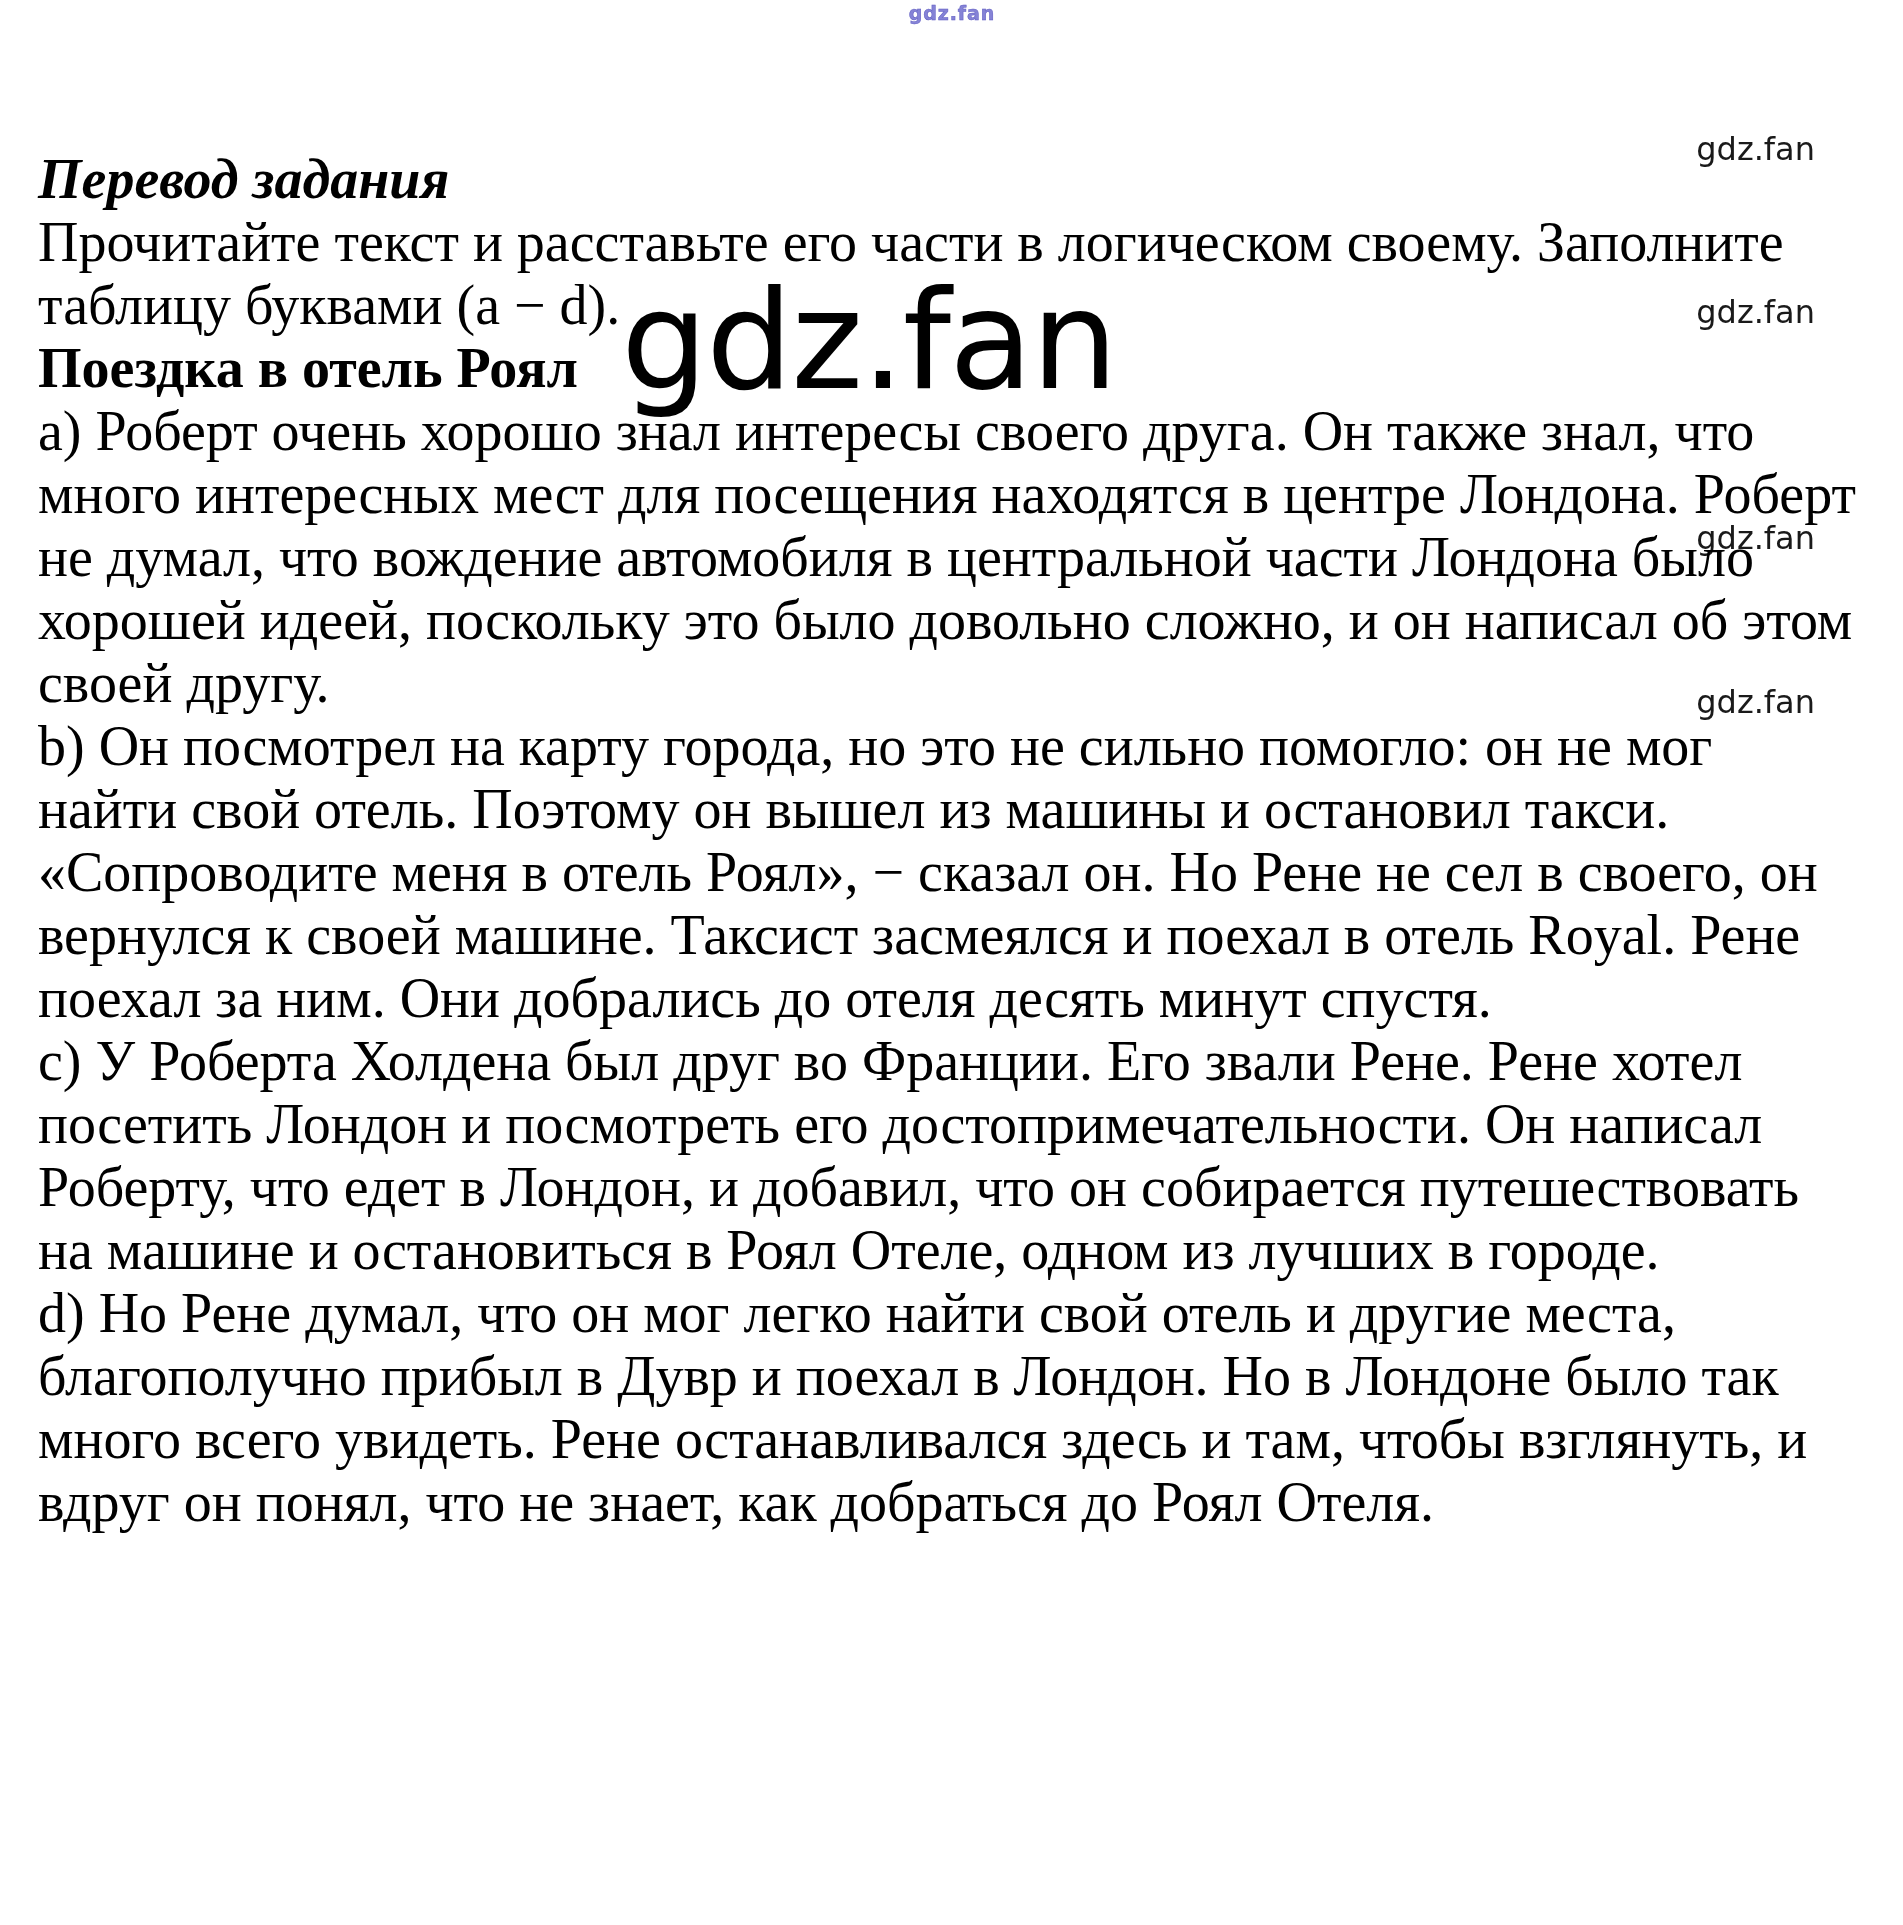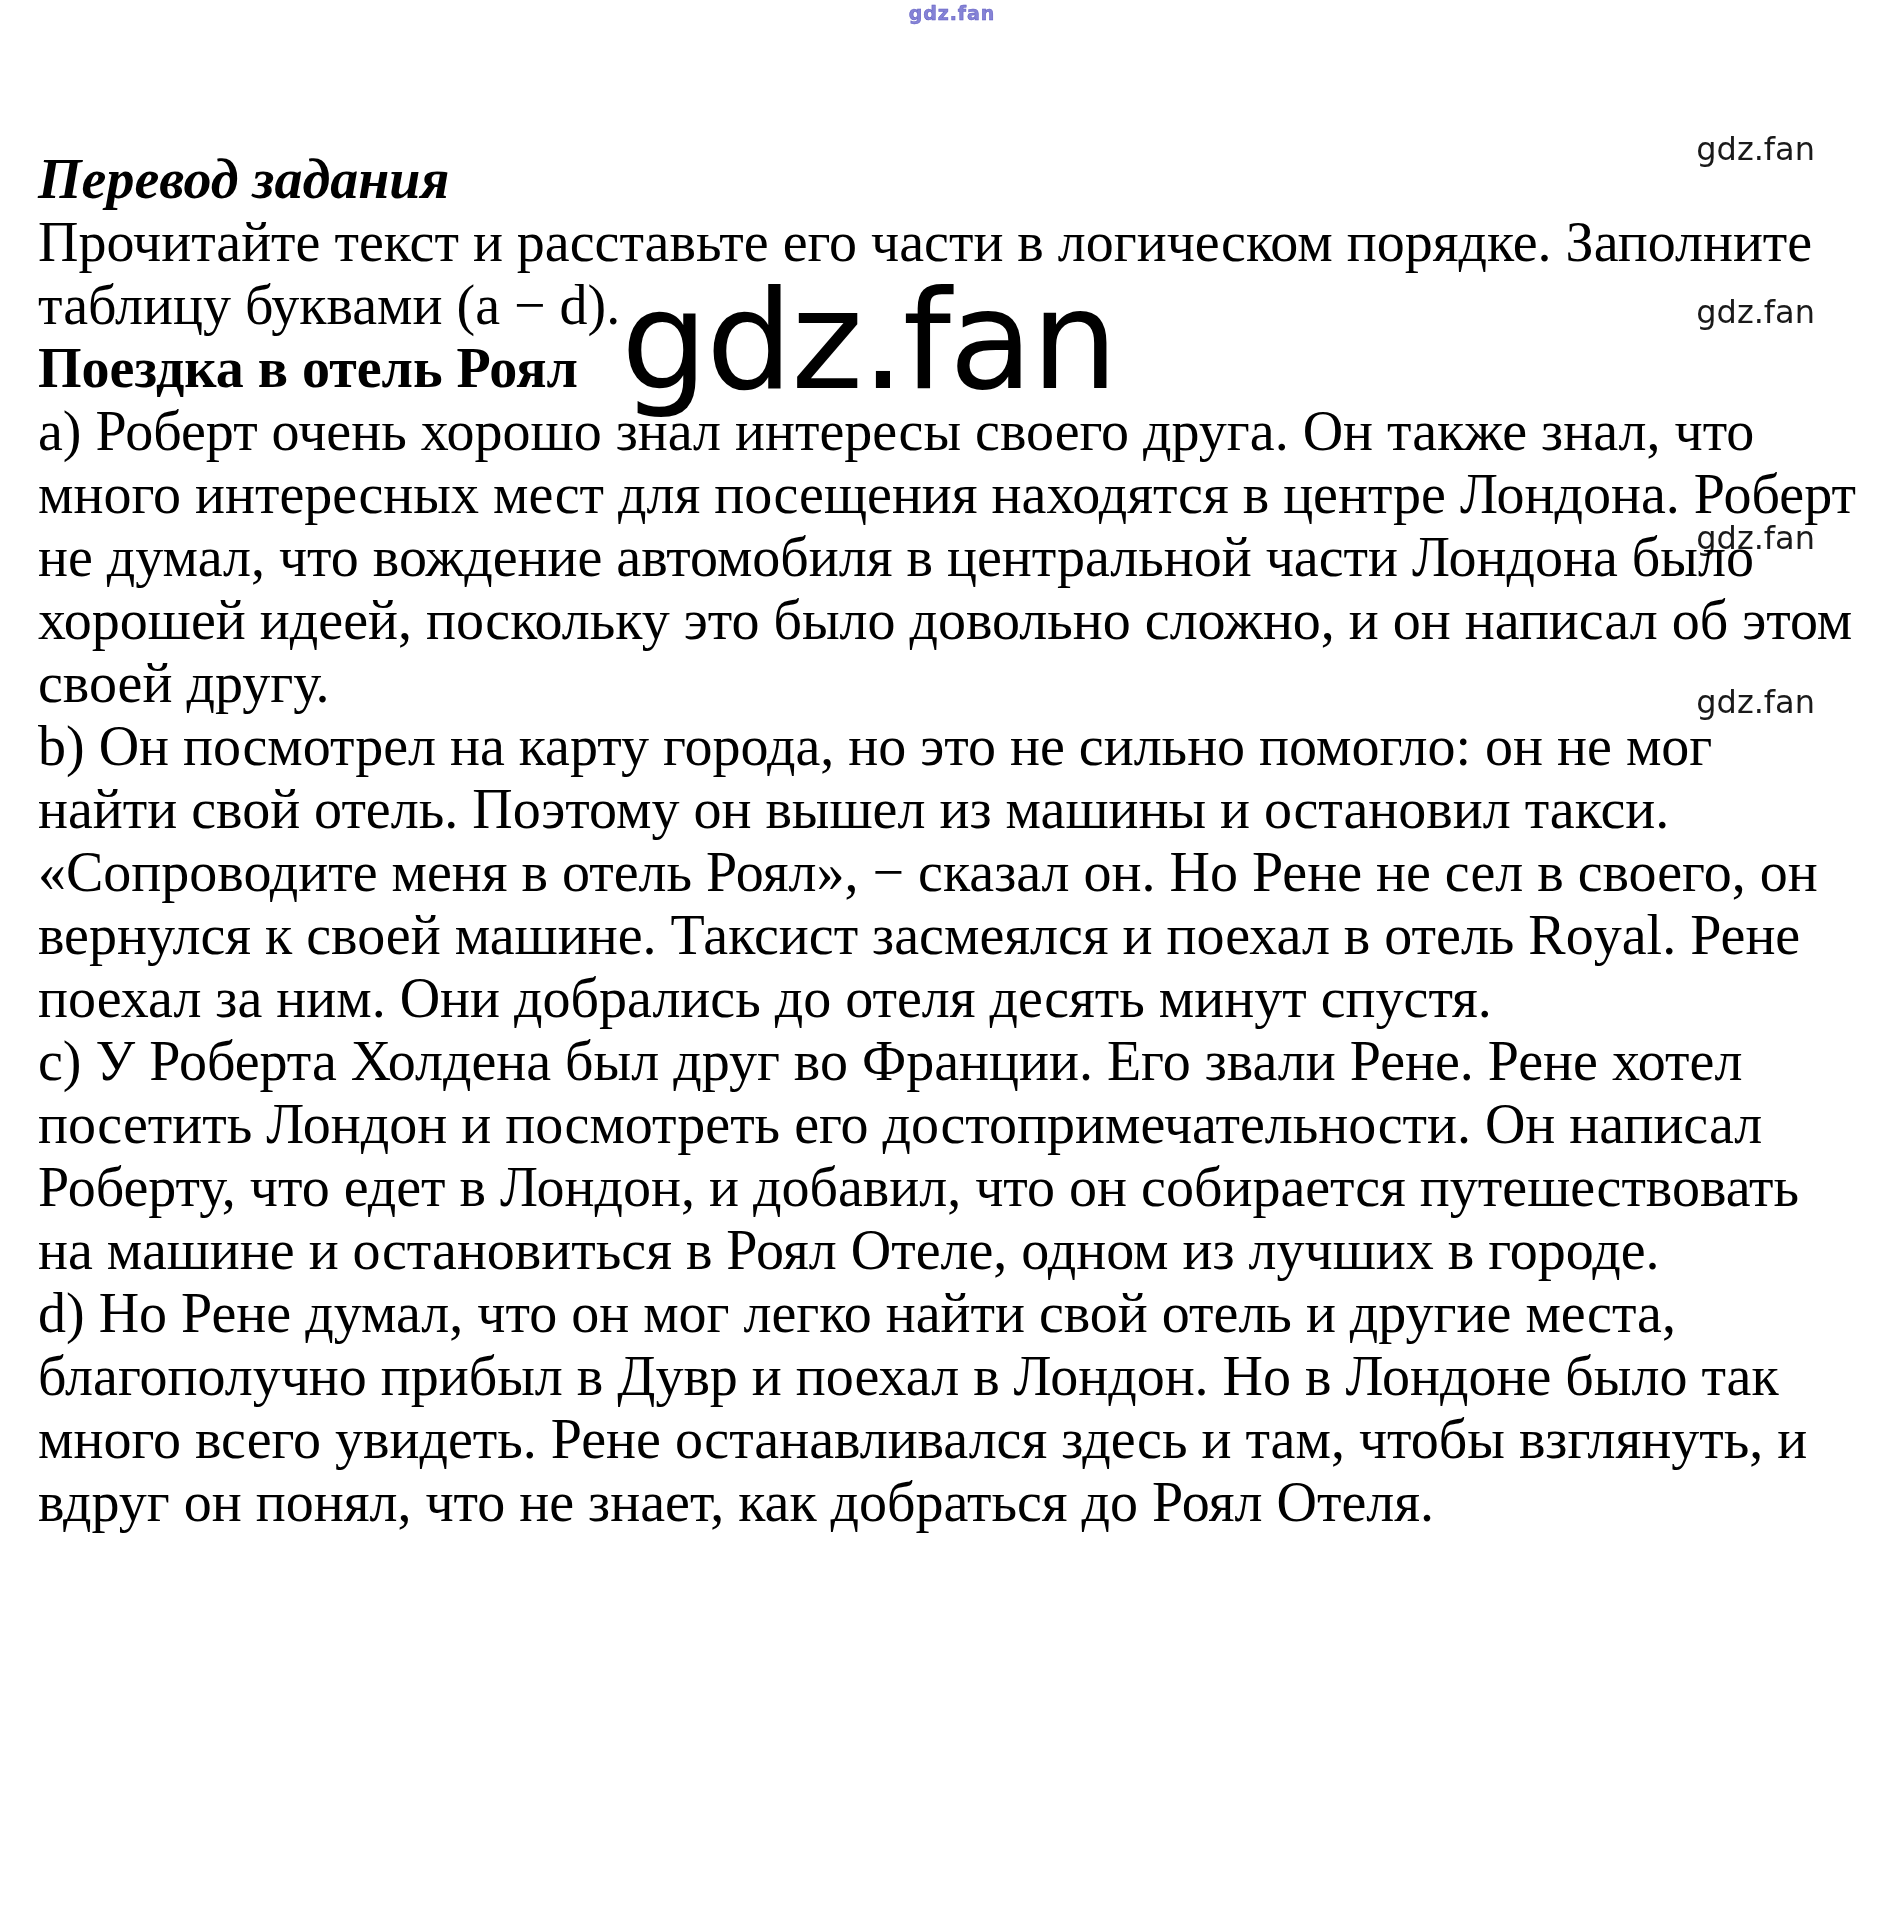--- a/index.html
+++ b/index.html
@@ -97,21 +97,21 @@
   <div class="wm-side wm-s2">gdz.fan</div>
   <div class="wm-side wm-s3">gdz.fan</div>
   <div class="wm-side wm-s4">gdz.fan</div>
 
   <div class="wm-big wm-b1">gdz.fan</div>
   <div class="wm-big wm-b2">gdz.fan</div>
   <div class="wm-big wm-b3">gdz.fan</div>
 
   <div class="content">
     <div class="line bi">Перевод задания</div>
-    <div class="line">Прочитайте текст и расставьте его части в логическом порядке. Заполните</div>
+    <div class="line">Прочитайте текст и расставьте его части в логическом своему. Заполните</div>
     <div class="line">таблицу буквами (a − d).</div>
     <div class="line b">Поездка в отель Роял</div>
 
     <div class="line">a) Роберт очень хорошо знал интересы своего друга. Он также знал, что</div>
     <div class="line">много интересных мест для посещения находятся в центре Лондона. Роберт</div>
     <div class="line">не думал, что вождение автомобиля в центральной части Лондона было</div>
     <div class="line">хорошей идеей, поскольку это было довольно сложно, и он написал об этом</div>
     <div class="line">своей другу.</div>
 
     <div class="line">b) Он посмотрел на карту города, но это не сильно помогло: он не мог</div>

